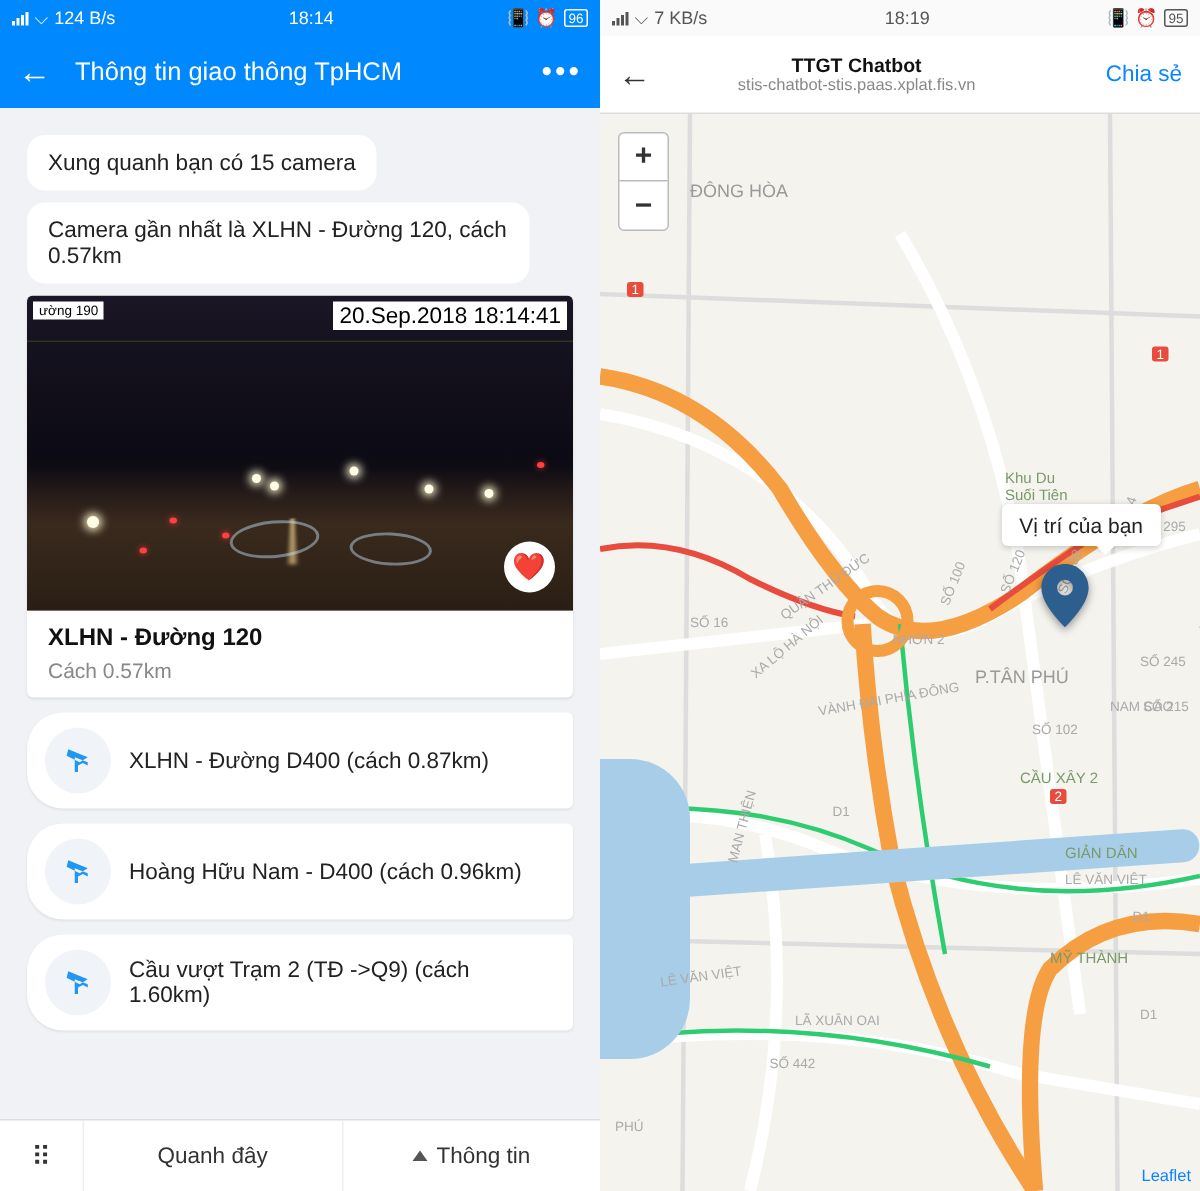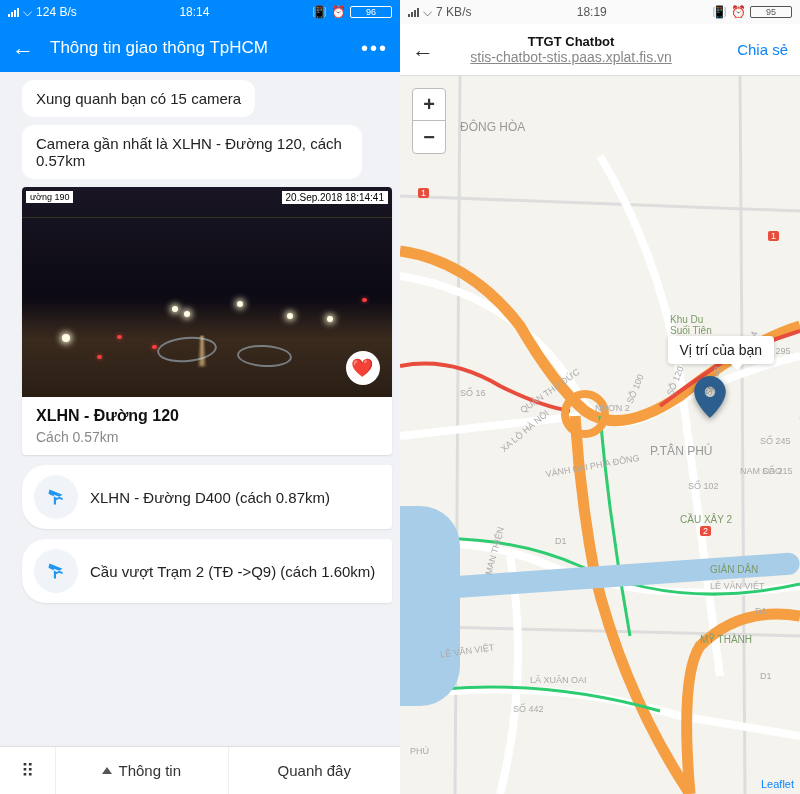--- a/index.html
+++ b/index.html
@@ -8,37 +8,37 @@
 .phone-right { background: #fff; }
 
 
 .status-bar { height: 24px; background: #0088ff; display: flex; align-items: center; justify-content: space-between; padding: 0 8px; color: #fff; font-size: 12px; }
 .phone-right .status-bar { background: #fafafa; color: #555; }
 .status-left { display: flex; align-items: center; gap: 4px; }
 .status-right { display: flex; align-items: center; gap: 4px; }
 .signal-bars { display: inline-flex; align-items: flex-end; gap: 1px; height: 10px; }
 .signal-bars span { width: 2px; background: currentColor; }
 .signal-bars span:nth-child(1){height:3px}.signal-bars span:nth-child(2){height:5px}.signal-bars span:nth-child(3){height:7px}.signal-bars span:nth-child(4){height:9px}
-.battery-box { border: 1px solid currentColor; border-radius: 2px; padding: 0 15px; font-size: 9px; }
+.battery-box { border: 1px solid currentColor; border-radius: 2px; padding: 0 2px; font-size: 9px; }
 
 
 .chat-header { height: 48px; background: #0088ff; display: flex; align-items: center; padding: 0 12px; color: #fff; }
 .back-arrow { font-size: 22px; margin-right: 16px; }
 .chat-title { flex: 1; font-size: 17px; font-weight: 500; }
 .more-dots { font-size: 20px; letter-spacing: 2px; }
 
 
-.messages { flex: 1; padding: 8px; overflow: hidden; margin-left: 14px; }
+.messages { flex: 1; padding: 18px; overflow: hidden; }
 .bubble { background: #fff; border-radius: 12px; padding: 10px 14px; margin-bottom: 8px; font-size: 15px; color: #222; display: inline-block; max-width: 92%; }
 
 
 .camera-card { background: #fff; border-radius: 4px; overflow: hidden; margin-bottom: 10px; box-shadow: 0 1px 2px rgba(0,0,0,0.1); }
 .camera-img { height: 210px; position: relative; background: linear-gradient(180deg,#1a1625 0%,#0c0a14 50%,#2a1f18 100%); overflow: hidden; }
 .camera-overlay-label { position: absolute; top: 4px; left: 4px; background: #fff; font-size: 9px; padding: 1px 4px; }
-.camera-timestamp { position: absolute; top: 4px; right: 4px; background: #fff; font-size: 10px; padding: 1px 4px; }
+.camera-timestamp { position: absolute; top: 4px; right: 4px; background: #fff; font-size: 15px; padding: 1px 4px; }
 .road-surface { position: absolute; bottom: 0; left: 0; right: 0; height: 95px; background: linear-gradient(180deg, transparent, #3a2a1e 40%, #2a1e14); }
 .road-lane { position: absolute; bottom: 25px; left: 48%; width: 4px; height: 50px; background: rgba(255,220,150,0.6); transform: perspective(80px) rotateX(55deg); filter: blur(1px); }
 .loop { position: absolute; border: 2px solid rgba(200,230,255,0.45); border-radius: 50%; }
 .loop.l1 { width: 60px; height: 25px; bottom: 35px; left: 135px; transform: rotate(-5deg); }
 .loop.l2 { width: 55px; height: 22px; bottom: 30px; left: 215px; transform: rotate(3deg); }
 .sky-wires { position: absolute; top: 30px; left: 0; right: 0; height: 2px; border-top: 1px solid #332; }
 .headlight { position: absolute; width: 6px; height: 6px; background: #fffde6; border-radius: 50%; box-shadow: 0 0 6px 2px rgba(255,250,210,0.9); }
 .taillight { position: absolute; width: 5px; height: 4px; background: #ff4040; border-radius: 50%; box-shadow: 0 0 4px rgba(255,60,60,0.8); }
 .heart-btn { position: absolute; bottom: 12px; right: 12px; width: 34px; height: 34px; background: #fff; border-radius: 50%; display: flex; align-items: center; justify-content: center; font-size: 18px; }
 .camera-info { padding: 10px 14px; }
@@ -56,21 +56,21 @@
 .bottom-cell { flex: 1; display: flex; align-items: center; justify-content: center; font-size: 15px; color: #333; border-right: 1px solid #eee; }
 .bottom-cell:last-child { border-right: none; }
 .bottom-cell.small { flex: 0 0 56px; font-size: 18px; }
 .tri-up { width: 0; height: 0; border-left: 5px solid transparent; border-right: 5px solid transparent; border-bottom: 7px solid #555; margin-right: 6px; }
 
 
 .browser-header { height: 52px; border-bottom: 1px solid #ddd; display: flex; align-items: center; padding: 0 12px; background: #fff; }
 .br-back { font-size: 22px; color: #333; margin-right: 10px; }
 .br-title-wrap { flex: 1; text-align: center; }
 .br-title { font-size: 13px; font-weight: 600; color: #111; }
-.br-url { font-size: 14px; color: #888; text-decoration: underline; }
+.br-url { font-size: 11px; color: #888; }
 .br-share { font-size: 15px; color: #0a84ff; font-weight: 500; margin-left: 39px; }
 
 
 .map-wrap { flex: 1; position: relative; background: #f5f3ee; overflow: hidden; }
 .zoom-ctrl { position: absolute; top: 12px; left: 12px; background: #fff; border: 1px solid #bbb; border-radius: 4px; z-index: 10; }
 .zoom-btn { width: 32px; height: 32px; display: flex; align-items: center; justify-content: center; font-size: 20px; font-weight: bold; color: #333; }
 .zoom-btn:first-child { border-bottom: 1px solid #bbb; }
 .leaflet-attr { position: absolute; bottom: 4px; right: 6px; font-size: 11px; color: #0a84ff; z-index: 10; }
 .map-svg { position: absolute; inset: 0; }
 
@@ -153,32 +153,40 @@
           </svg>
       </div>
       <div class="cam-label">XLHN - Đường D400 (cách 0.87km)</div>
     </div>
     <div class="cam-item">
       <div class="cam-icon">
         <svg viewBox="0 0 24 24">
             <path fill="#2196f3" d="M18 10l-5 3-8-4 1-4 12 5zm-8 4v5h2v-4l3-1.5L18 15v-2l-8-3z"></path>
           </svg>
       </div>
+      <div class="cam-label">Hoàng Hữu Nam - D400 (cách 0.96km)</div>
+    </div>
+    <div class="cam-item">
+      <div class="cam-icon">
+        <svg viewBox="0 0 24 24">
+            <path fill="#2196f3" d="M18 10l-5 3-8-4 1-4 12 5zm-8 4v5h2v-4l3-1.5L18 15v-2l-8-3z"></path>
+          </svg>
+      </div>
       <div class="cam-label">Cầu vượt Trạm 2 (TĐ -&gt;Q9) (cách 1.60km)</div>
     </div>
   </div>
 
   <div class="bottom-bar">
     <div class="bottom-cell small">⠿</div>
     <div class="bottom-cell">
+      <span>Quanh đây</span>
+    </div>
+    <div class="bottom-cell">
       <span class="tri-up"></span>
       <span>Thông tin</span>
-    </div>
-    <div class="bottom-cell">
-      <span>Quanh đây</span>
     </div>
   </div>
 </div>
 
 <div class="phone phone-right">
   <div class="status-bar">
     <div class="status-left">
       <span class="signal-bars">
           <span></span>
           <span></span>
@@ -260,30 +268,30 @@
     <div class="map-label green" style="top:238px;left:270px;white-space:pre">Khu Du
 Suối Tiên</div>
     <div class="map-label road" style="top:350px;left:95px;transform:rotate(-40deg)">XA LỘ HÀ NỘI</div>
     <div class="map-label road" style="top:385px;left:145px;transform:rotate(-10deg)">VÀNH ĐAI PHÍA ĐÔNG</div>
     <div class="map-label road" style="top:505px;left:310px">LÊ VĂN VIỆT</div>
     <div class="map-label road" style="top:570px;left:40px;transform:rotate(-8deg)">LÊ VĂN VIỆT</div>
     <div class="map-label road" style="top:599px;left:130px">LÃ XUÂN OAI</div>
     <div class="map-label road" style="top:470px;left:70px;transform:rotate(-75deg)">MAN THIỆN</div>
     <div class="map-label road" style="top:300px;left:370px;transform:rotate(-80deg)">HOÀNG HỮU NAM</div>
     <div class="map-label road" style="top:310px;left:115px;transform:rotate(-35deg)">QUẬN THỦ ĐỨC</div>
-    <div class="map-label road" style="top:327px;left:195px">NHƠN 2</div>
+    <div class="map-label road" style="top:345px;left:195px">NHƠN 2</div>
     <div class="map-label road" style="top:390px;left:340px">NAM CAO</div>
     <div class="map-label road" style="top:670px;left:10px">PHÚ</div>
     <div class="map-label hw" style="top:155px;left:368px">1</div>
     <div class="map-label hw" style="top:112px;left:18px">1</div>
     <div class="map-label hw" style="top:450px;left:300px">2</div>
     <div class="map-label road" style="top:460px;left:155px">D1</div>
     <div class="map-label road" style="top:530px;left:355px">D1</div>
     <div class="map-label road" style="top:595px;left:360px">D1</div>
-    <div class="map-label road" style="top:312px;left:60px">SỐ 16</div>
+    <div class="map-label road" style="top:334px;left:60px">SỐ 16</div>
     <div class="map-label road" style="top:308px;left:220px;transform:rotate(-68deg)">SỐ 100</div>
     <div class="map-label road" style="top:300px;left:260px;transform:rotate(-68deg)">SỐ 120</div>
     <div class="map-label road" style="top:300px;left:298px;transform:rotate(-70deg)">SỐ 138</div>
     <div class="map-label road" style="top:265px;left:335px;transform:rotate(-72deg)">SỐ 154</div>
     <div class="map-label road" style="top:270px;left:360px">SỐ 295</div>
     <div class="map-label road" style="top:628px;left:113px">SỐ 442</div>
     <div class="map-label road" style="top:405px;left:288px">SỐ 102</div>
     <div class="map-label road" style="top:360px;left:360px">SỐ 245</div>
     <div class="map-label road" style="top:390px;left:362px">SỐ 215</div>
 

